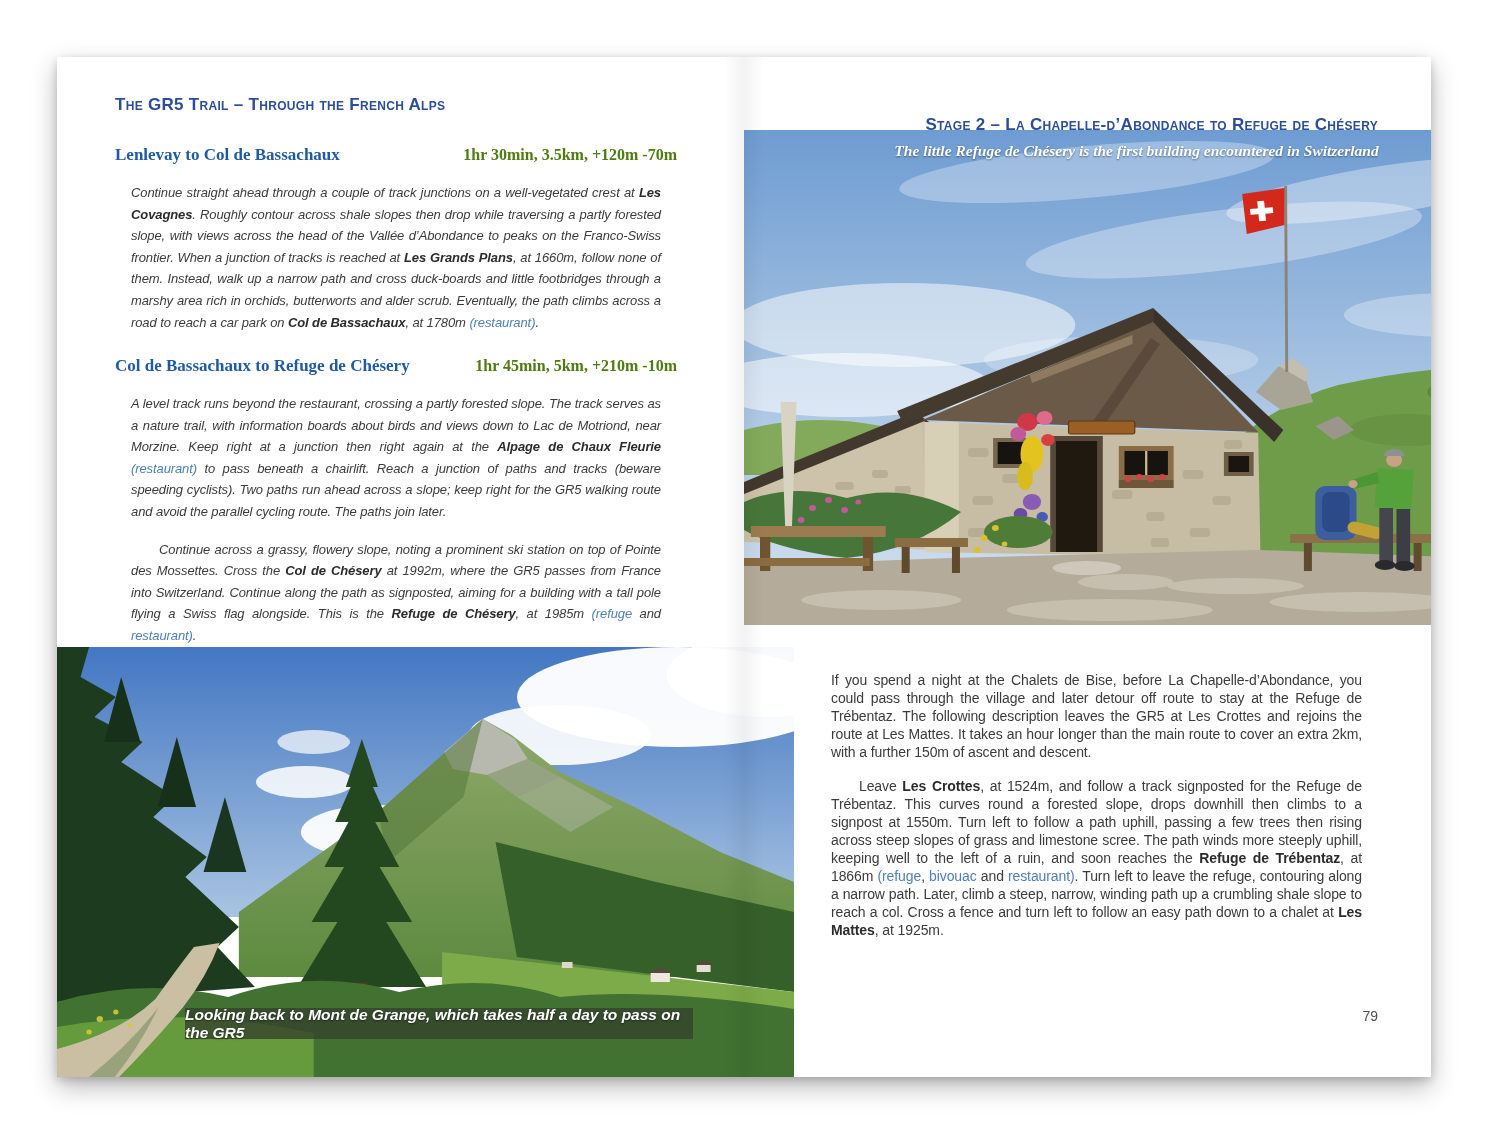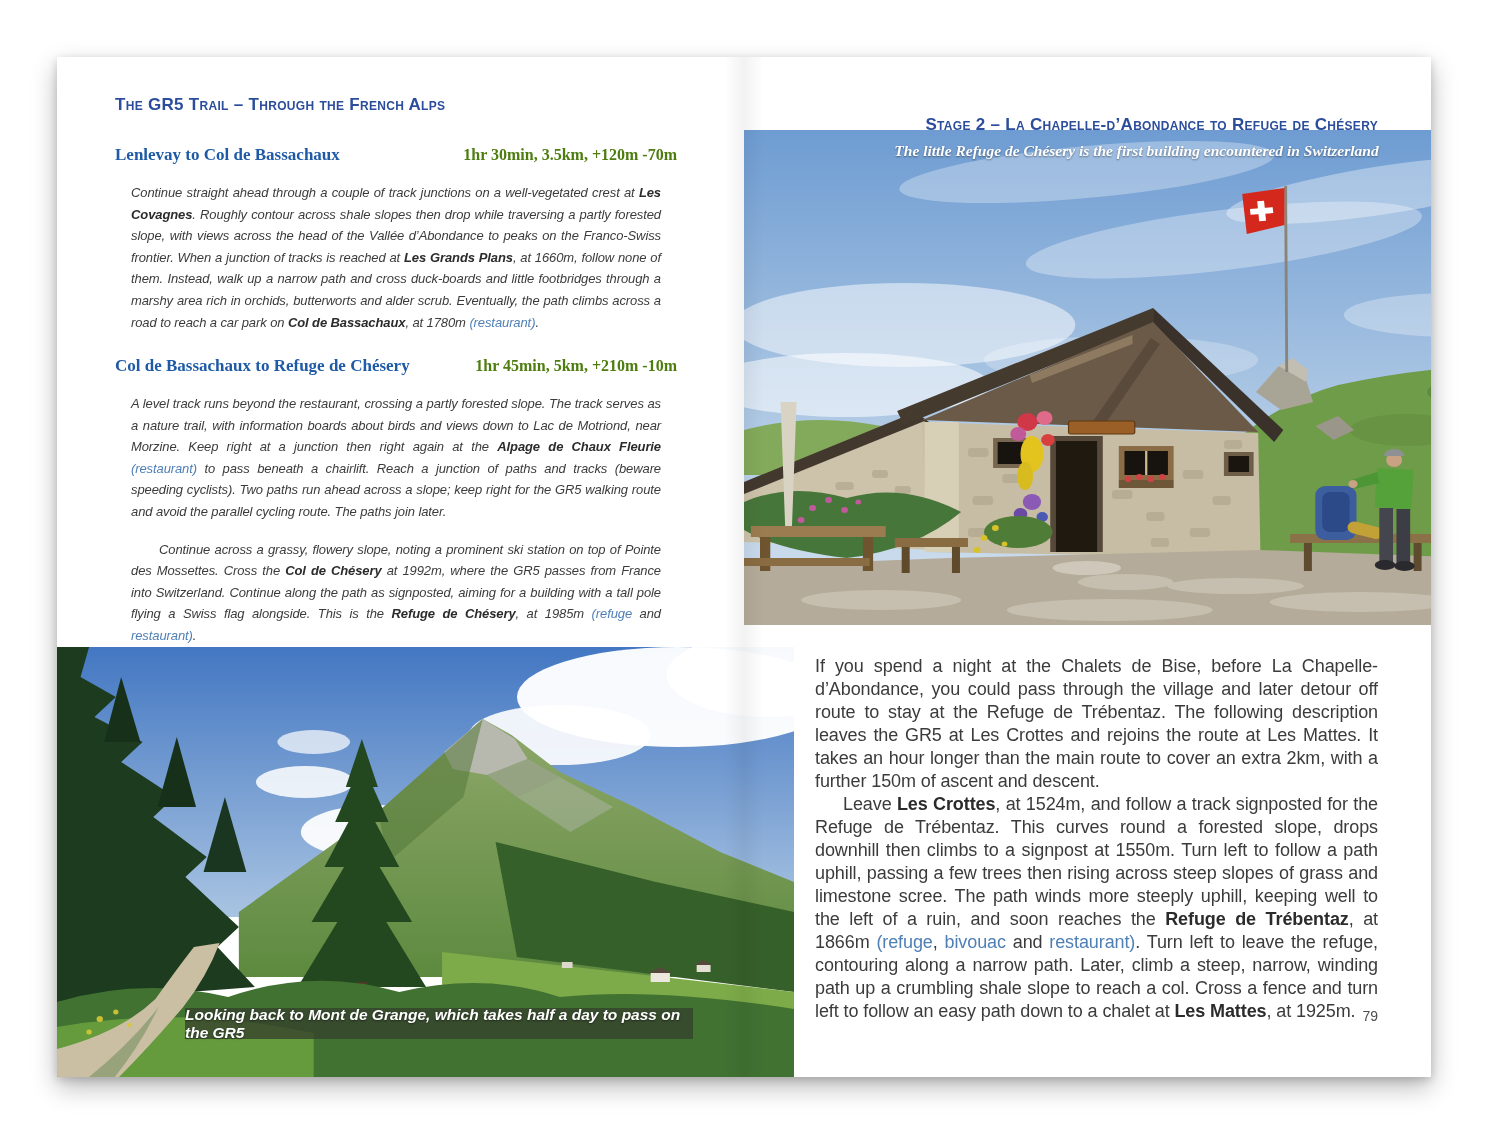--- a/index.html
+++ b/index.html
@@ -50,21 +50,21 @@
   #left-caption-band{
     position:absolute;left:128px;top:361px;width:508px;height:31px;
     background:rgba(52,64,44,.78);z-index:2;display:flex;align-items:center;justify-content:center;
   }
   #left-caption-band .caption{position:static;}
   #variant-block{position:absolute;left:758px;top:598px;width:563px;}
   #variant-heading{
     margin:0 0 0 0;font-size:17px;font-weight:bold;color:#1e5aa5;line-height:20px;
   }
   #variant-block p{
-    margin:0;font-size:18px;line-height:23px;color:#3b3b3b;
+    margin:16px;font-size:14px;line-height:18px;color:#3b3b3b;
     text-align:justify;letter-spacing:-.1px;
   }
   #variant-block p.indent{text-indent:28px;}
   #page-number{
     position:absolute;left:758px;top:951px;width:563px;text-align:right;
     font-size:14px;color:#4d4d4d;
   }
 </style>
 </head>
 <body>

